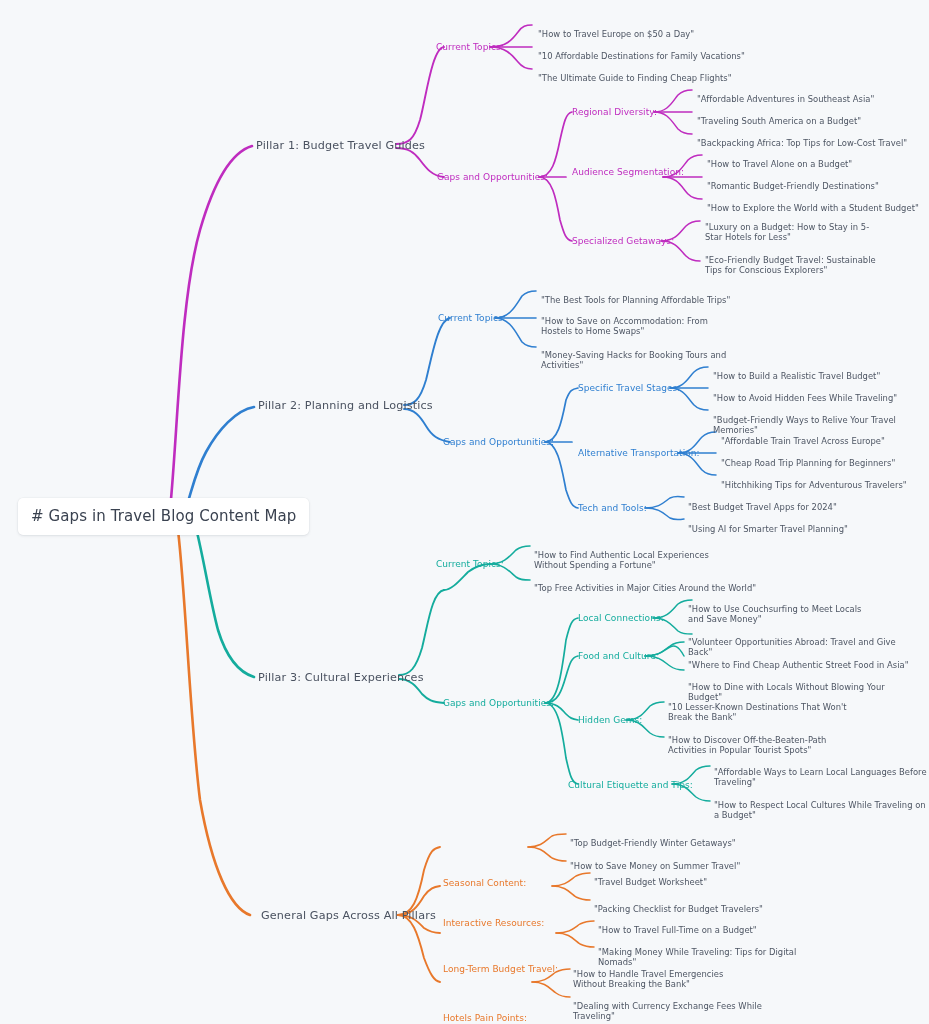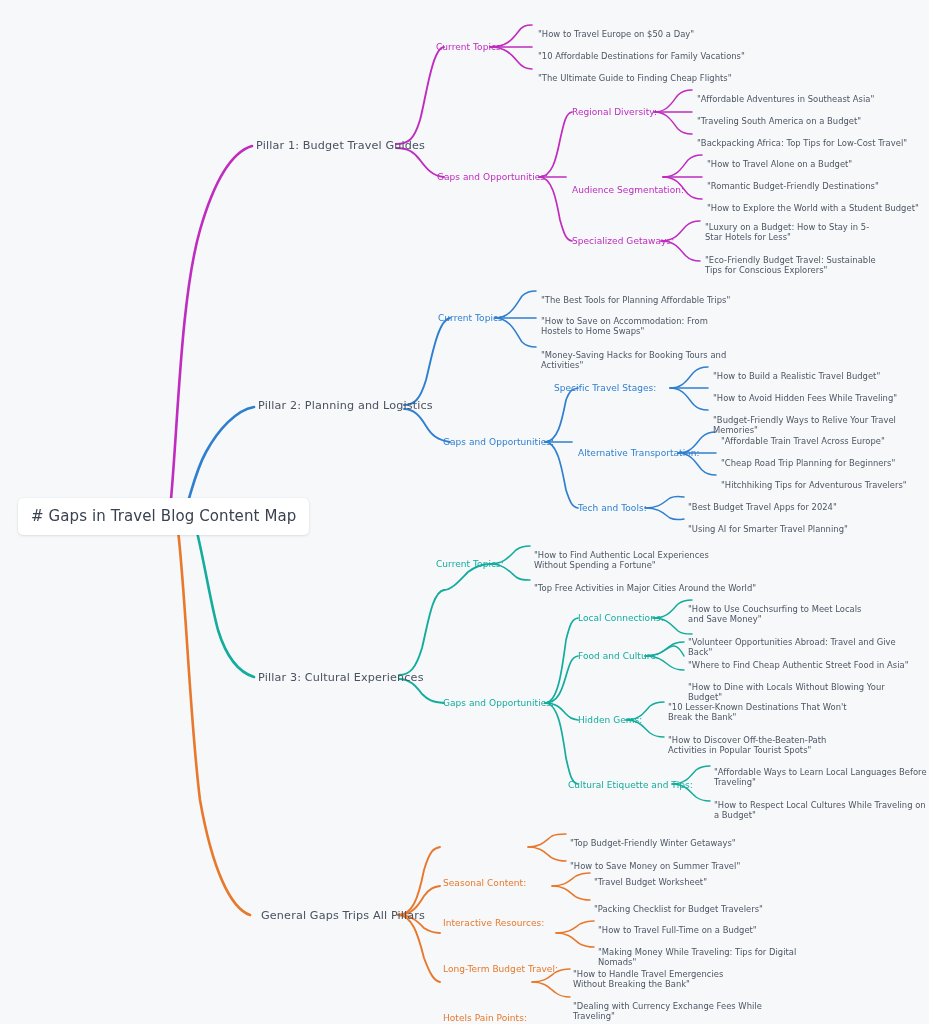--- a/index.html
+++ b/index.html
@@ -221,21 +221,21 @@
   <div class="node leaf-label" style="left:697px; top:85px;">
     <span>"Affordable Adventures in Southeast Asia"</span>
   </div>
   <div class="node leaf-label" style="left:697px; top:107px;">
     <span>"Traveling South America on a Budget"</span>
   </div>
   <div class="node leaf-label wide" style="left:697px; top:129px;">
     <span>"Backpacking Africa: Top Tips for Low-Cost Travel"</span>
   </div>
 
-  <div class="node cat-label c-magenta" style="left:572px; top:185px;text-align:right;">
+  <div class="node cat-label c-magenta" style="left:572px; top:167px;text-align:right;">
     <span>Audience Segmentation:</span>
   </div>
   <div class="node leaf-label" style="left:707px; top:150px;">
     <span>"How to Travel Alone on a Budget"</span>
   </div>
   <div class="node leaf-label" style="left:707px; top:172px;">
     <span>"Romantic Budget-Friendly Destinations"</span>
   </div>
   <div class="node leaf-label wide" style="left:707px; top:194px;">
     <span>"How to Explore the World with a Student Budget"</span>
@@ -265,21 +265,21 @@
     <span>"How to Save on Accommodation: From Hostels to Home Swaps"</span>
   </div>
   <div class="node leaf-label wide" style="left:541px; top:341px;">
     <span>"Money-Saving Hacks for Booking Tours and Activities"</span>
   </div>
 
   <div class="node cat-label c-blue" style="left:443px; top:437px;">
     <span>Gaps and Opportunities:</span>
   </div>
 
-  <div class="node cat-label c-blue" style="left:554px; top:383px;text-align:center;">
+  <div class="node cat-label c-blue" style="left:578px; top:383px;text-align:center;">
     <span>Specific Travel Stages:</span>
   </div>
   <div class="node leaf-label" style="left:713px; top:362px;">
     <span>"How to Build a Realistic Travel Budget"</span>
   </div>
   <div class="node leaf-label" style="left:713px; top:384px;">
     <span>"How to Avoid Hidden Fees While Traveling"</span>
   </div>
   <div class="node leaf-label wide" style="left:713px; top:406px;">
     <span>"Budget-Friendly Ways to Relive Your Travel Memories"</span>
@@ -360,21 +360,21 @@
     <span>Cultural Etiquette and Tips:</span>
   </div>
   <div class="node leaf-label wide" style="left:714px; top:758px;">
     <span>"Affordable Ways to Learn Local Languages Before Traveling"</span>
   </div>
   <div class="node leaf-label wide" style="left:714px; top:791px;">
     <span>"How to Respect Local Cultures While Traveling on a Budget"</span>
   </div>
 
   <div class="node pillar-label" style="left:261px; top:909px;">
-    <span>General Gaps Trips All Pillars</span>
+    <span>General Gaps Across All Pillars</span>
   </div>
 
   <div class="node cat-label c-orange" style="left:443px; top:842px;">
     <span>Seasonal Content:</span>
   </div>
   <div class="node leaf-label wide" style="left:570px; top:829px;">
     <span>"Top Budget-Friendly Winter Getaways"</span>
   </div>
   <div class="node leaf-label wide" style="left:570px; top:852px;">
     <span>"How to Save Money on Summer Travel"</span>

